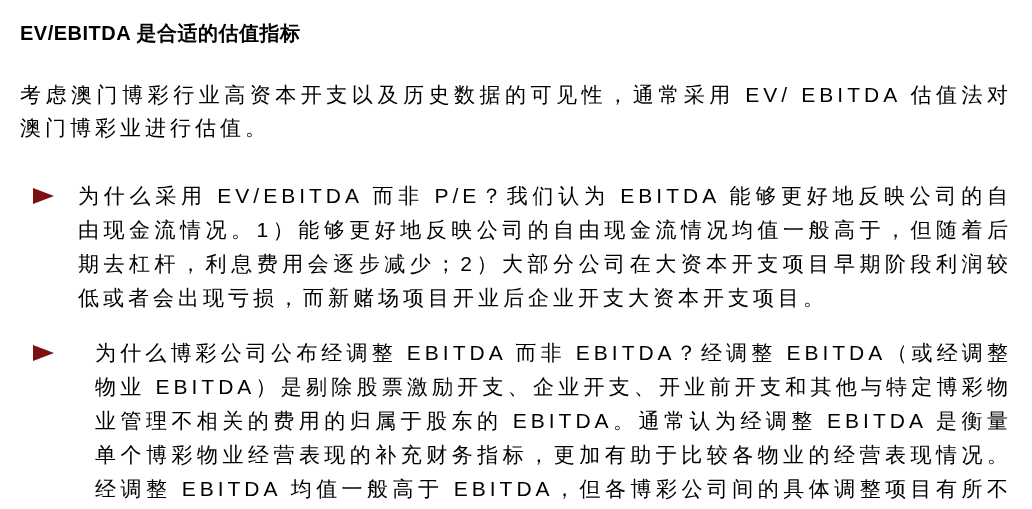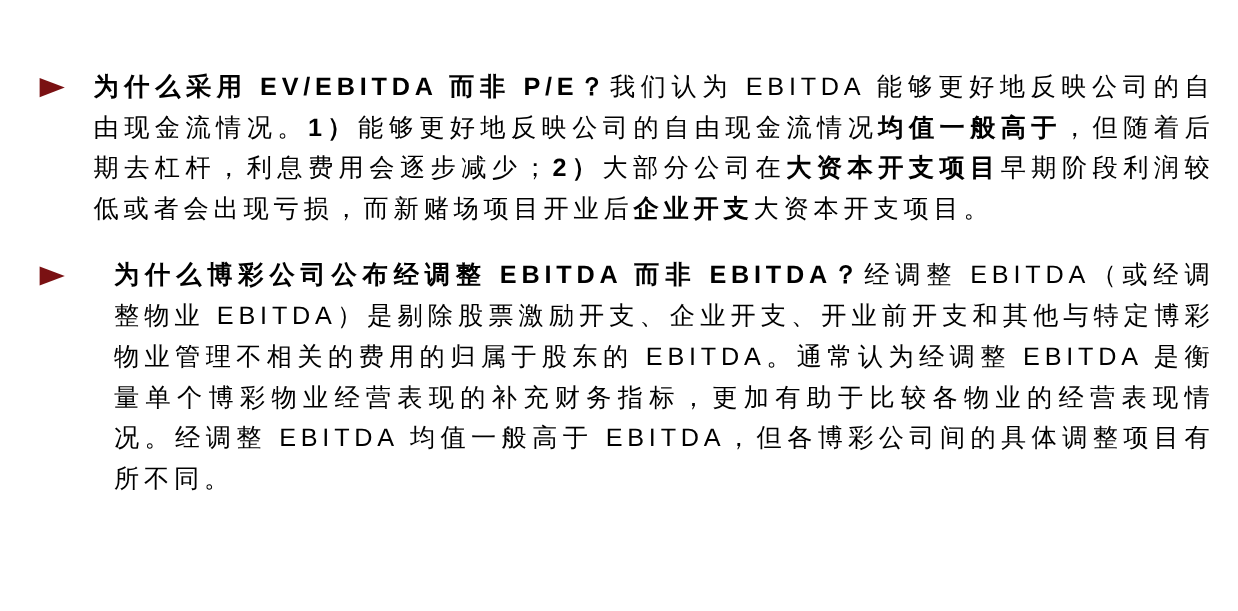--- a/index.html
+++ b/index.html
@@ -57,27 +57,29 @@
   }
   .bullet-text {
     flex: 1;
     margin: 0 0 0 24px;
     font-size: 21px;
     line-height: 34px;
     letter-spacing: 4px;
     text-align: justify;
   }
   .bullet-text .b {
-    font-weight: bold;
+    font-weight: normal;
   }
 </style>
 </head>
 <body style="background: rgb(255, 255, 255); color: rgb(0, 0, 0);">
 
 <div class="doc">
+  <h1 class="title">EV/EBITDA 是合适的估值指标</h1>
+  <p class="intro">考虑澳门博彩行业高资本开支以及历史数据的可见性，通常采用 EV/ EBITDA 估值法对澳门博彩业进行估值。</p>
   <div class="bullets" id="bullets">
       <div class="bullet">
         <span class="marker"></span>
         <p class="bullet-text"><span class="b">为什么采用 EV/EBITDA 而非 P/E？</span><span>我们认为 EBITDA 能够更好地反映公司的自由现金流情况。</span><span class="b">1）</span><span>能够更好地反映公司的自由现金流情况</span><span class="b">均值一般高于</span><span>，但随着后期去杠杆，利息费用会逐步减少；</span><span class="b">2）</span><span>大部分公司在</span><span class="b">大资本开支项目</span><span>早期阶段利润较低或者会出现亏损，而新赌场项目开业后</span><span class="b">企业开支</span><span>大资本开支项目。</span></p>
       </div>
       <div class="bullet">
         <span class="marker"></span>
         <p class="bullet-text"><span class="b">为什么博彩公司公布经调整 EBITDA 而非 EBITDA？</span><span>经调整 EBITDA（或经调整物业 EBITDA）是剔除股票激励开支、企业开支、开业前开支和其他与特定博彩物业管理不相关的费用的归属于股东的 EBITDA。通常认为经调整 EBITDA 是衡量单个博彩物业经营表现的补充财务指标，更加有助于比较各物业的经营表现情况。经调整 EBITDA 均值一般高于 EBITDA，但各博彩公司间的具体调整项目有所不同。</span></p>
       </div>
     </div>

